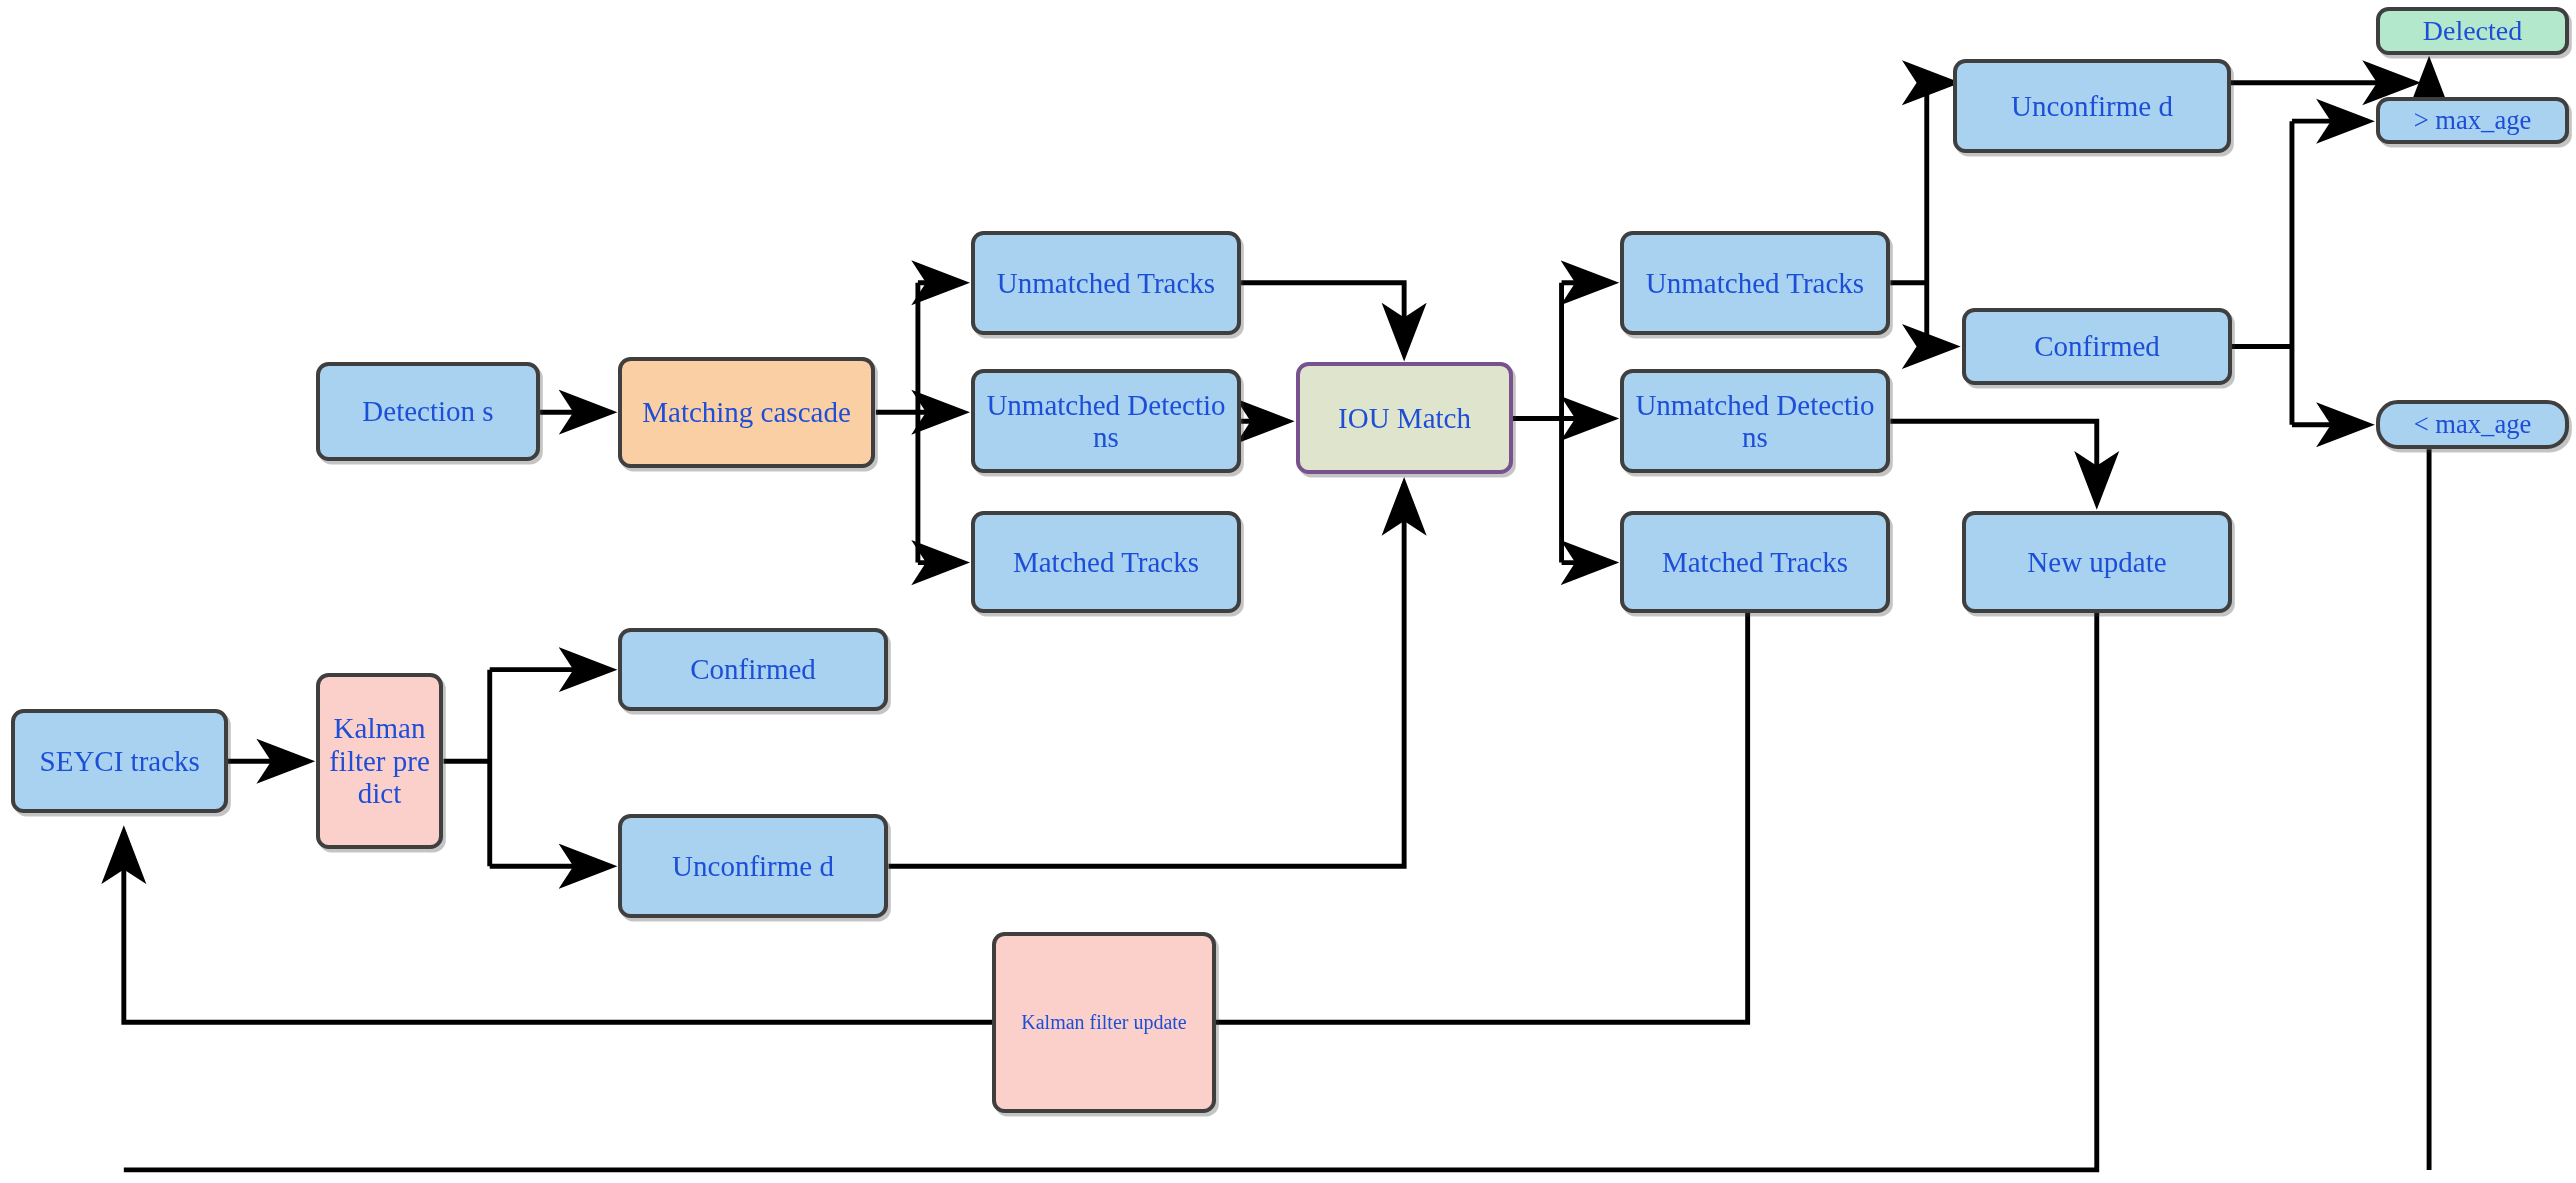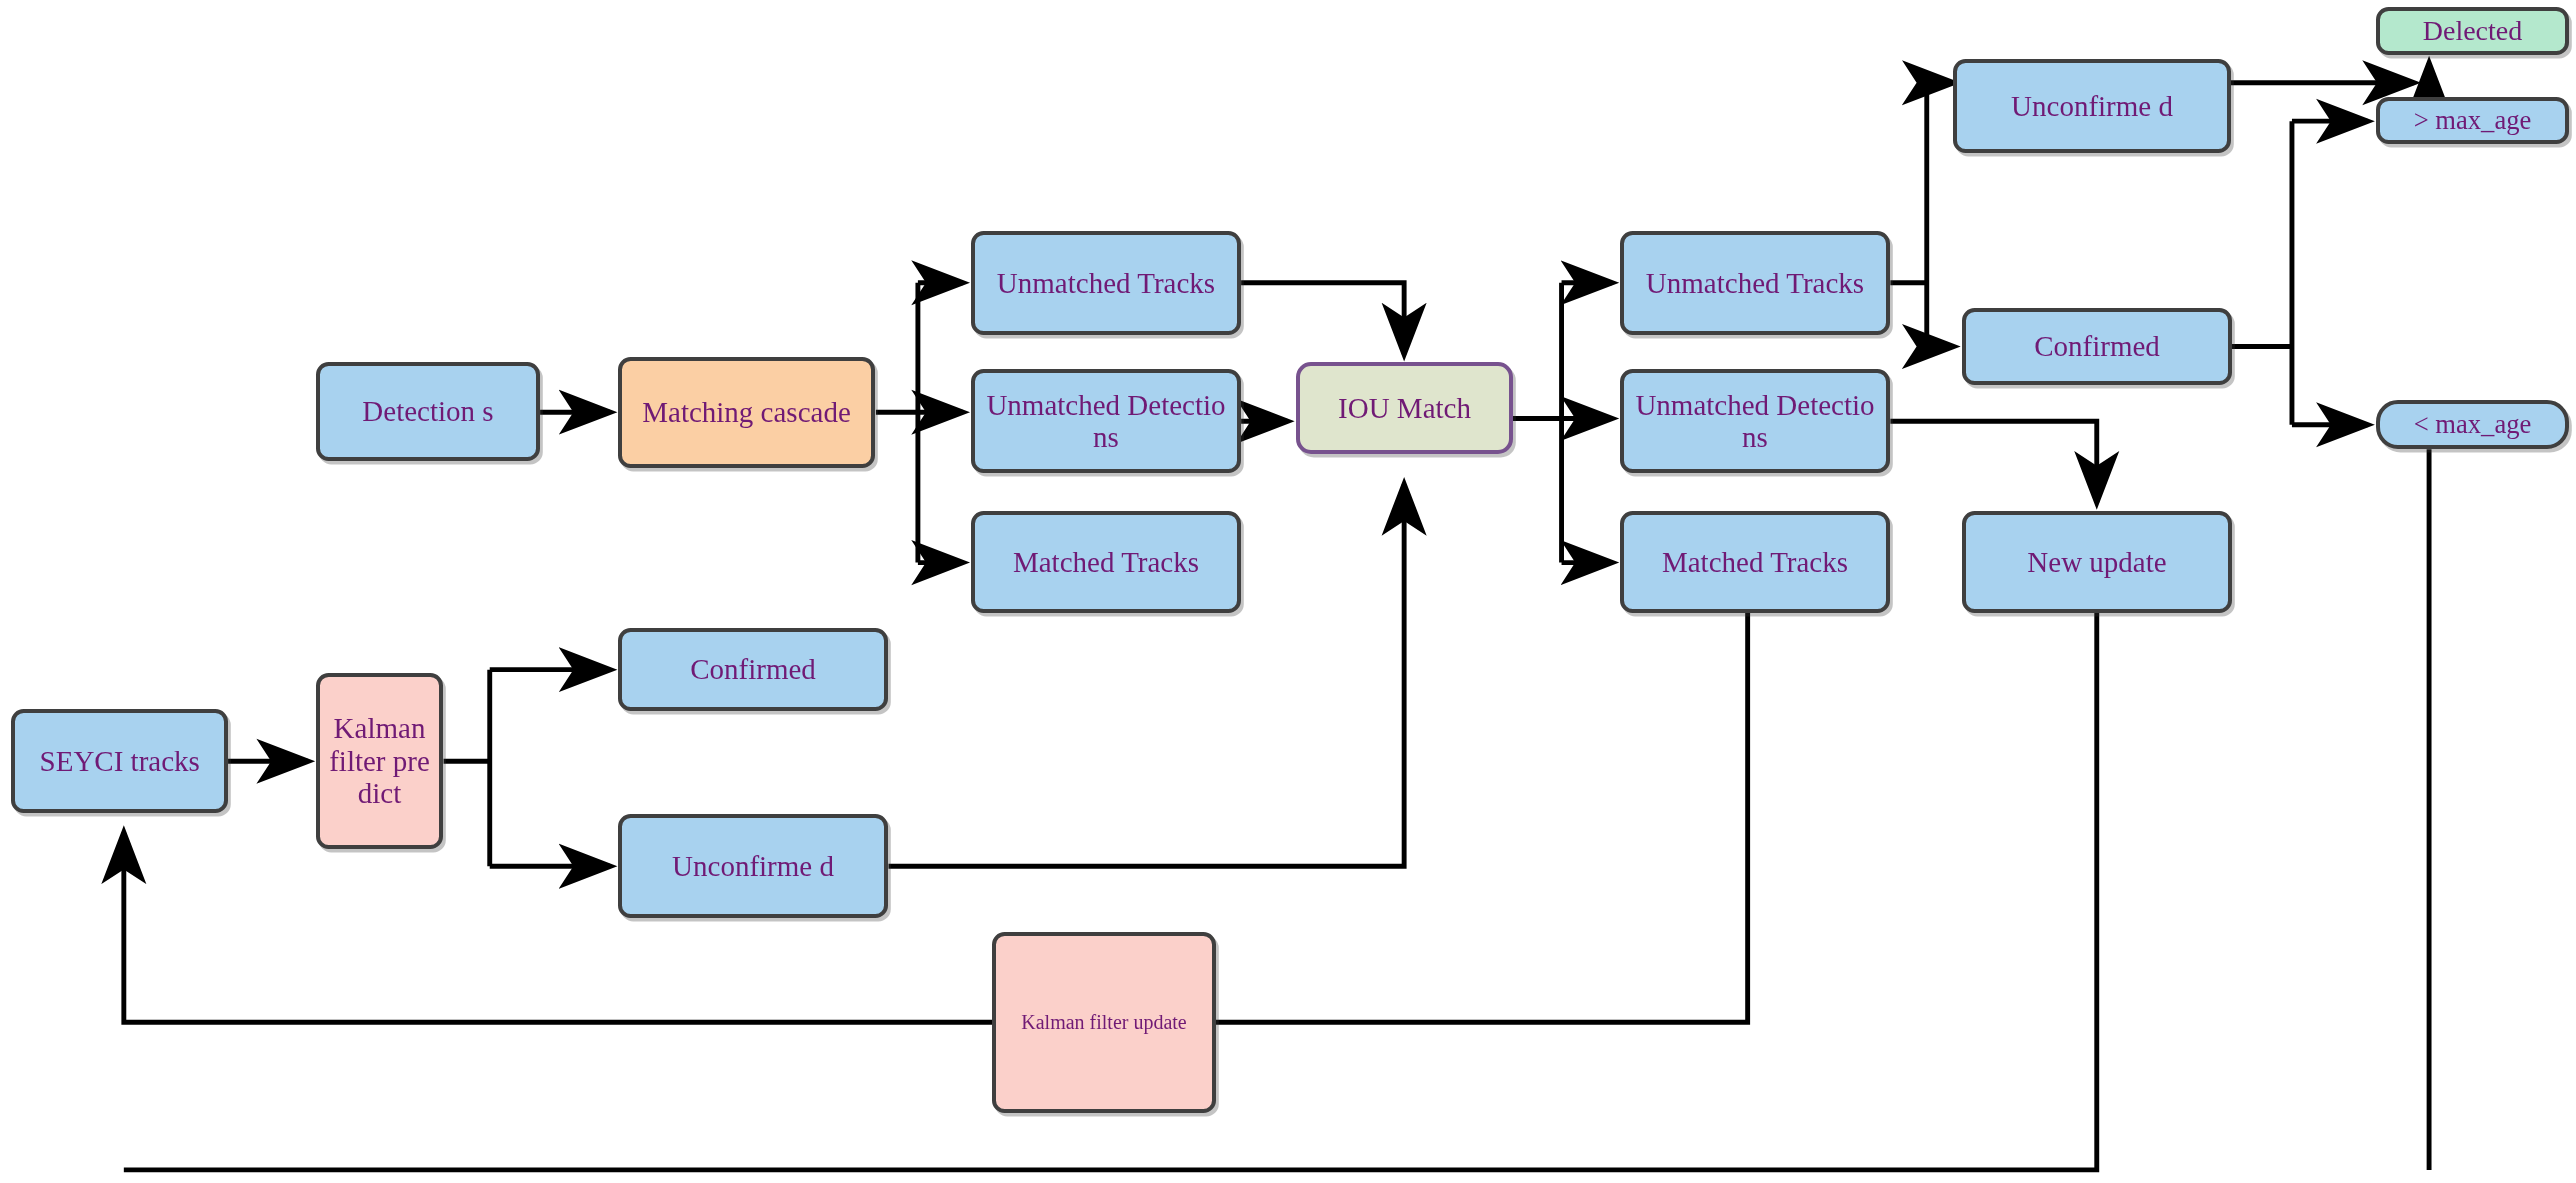--- a/index.html
+++ b/index.html
@@ -3,21 +3,21 @@
 <meta charset="utf-8">
 <style>
   html,body{margin:0;padding:0;background:#ffffff;}
   body{width:2576px;height:1184px;position:relative;overflow:hidden;
        font-family:"Liberation Serif","DejaVu Serif",serif;}
   #stage{position:absolute;left:0;top:0;width:2576px;height:1184px;}
   svg.edges{position:absolute;left:0;top:0;width:2576px;height:1184px;pointer-events:none;}
   .node{position:absolute;box-sizing:border-box;
         border:4.2px solid #3f3f3f;border-radius:12.6px;
         display:flex;align-items:center;justify-content:center;text-align:center;
-        line-height:1.12;color:#701a75;overflow:hidden;
+        line-height:1.12;color:#1d4ed8;overflow:hidden;
         box-shadow:2.8px 3.5px 0 rgba(60,60,60,0.30);}
   .node .txt{display:block;padding:0 5.6px;word-break:break-all;}
   .blue{background:#a8d2ef;}
   .orange{background:#fbcfa4;}
   .pink{background:#fbd0ca;}
   .green{background:#b4e8cd;}
   .olive{background:#dfe5cd;border-color:#77528e;}
 </style>
 </head>
 <body>
@@ -115,21 +115,21 @@
   </div>
 
   <div class="node blue" style="left:316px;top:362px;width:224px;height:99px;font-size:29px;">
     <span class="txt">Detection s</span>
   </div>
 
   <div class="node blue" style="left:971px;top:369px;width:270px;height:104px;font-size:29px;">
     <span class="txt">Unmatched Detections</span>
   </div>
 
-  <div class="node olive" style="left:1296px;top:362px;width:217px;height:92px;font-size:29px;border-radius:15px;">
+  <div class="node olive" style="left:1296px;top:362px;width:217px;height:112px;font-size:29px;">
     <span class="txt">IOU Match</span>
   </div>
 
   <div class="node blue" style="left:1620px;top:369px;width:270px;height:104px;font-size:29px;">
     <span class="txt">Unmatched Detections</span>
   </div>
 
   <div class="node blue" style="left:2376px;top:400px;width:193px;height:49px;font-size:26.6px;border-radius:22px;">
     <span class="txt">&lt; max_age</span>
   </div>

